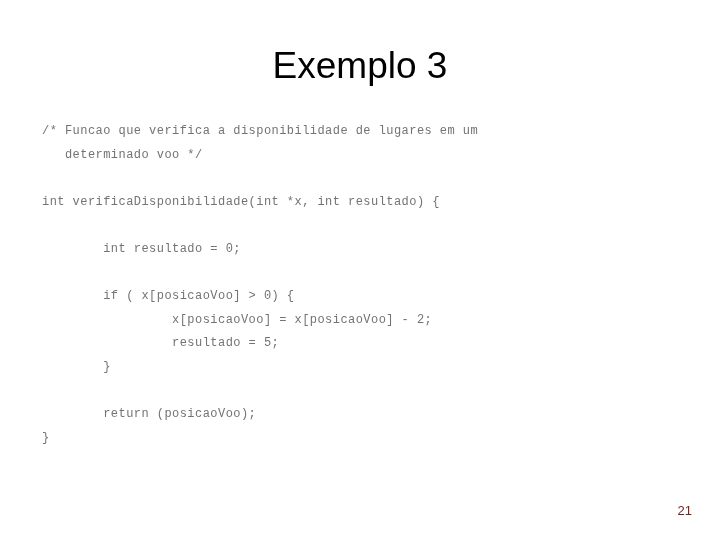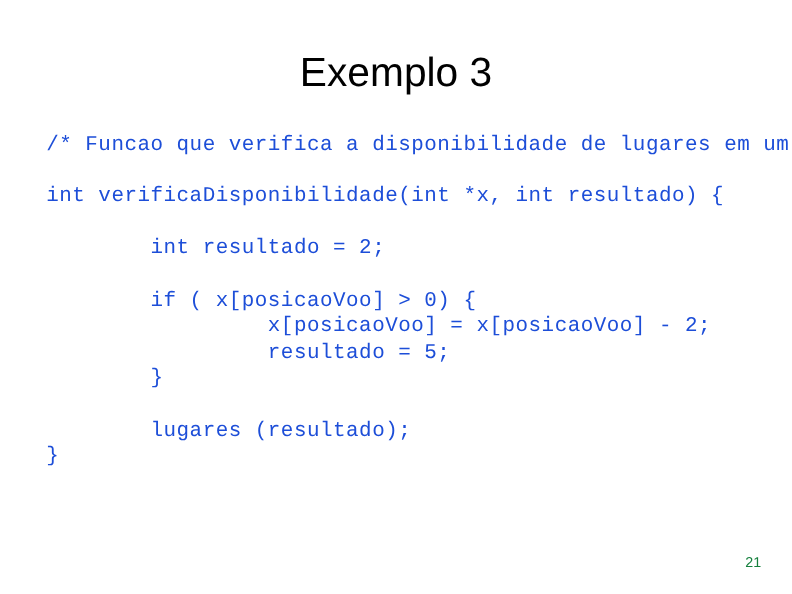--- a/index.html
+++ b/index.html
@@ -35,58 +35,59 @@
     white-space: pre;
   }
   .code-body {
     position: absolute;
     top: 120px;
     left: 42px;
     width: 640px;
   }
   .code-line {
     font-family: "Liberation Mono", "DejaVu Sans Mono", monospace;
-    font-size: 19px;
+    font-size: 12px;
     line-height: 23.6px;
-    color: #1d4ed8;
+    color: #737373;
     white-space: pre;
     letter-spacing: 0.45px;
     min-height: 23.6px;
   }
   .code-line.blank {
     height: 23.6px;
   }
   .page-number {
     position: absolute;
     right: 28px;
     bottom: 22px;
     font-family: "Liberation Sans", sans-serif;
     font-size: 13px;
-    color: #15803d;
+    color: #7f1d1d;
     white-space: pre;
   }
 </style>
 </head>
 <body>
 
 <div class="slide">
 
   <div class="slide-title">Exemplo 3</div>
 
   <div class="code-body">
     <div class="code-line">/* Funcao que verifica a disponibilidade de lugares em um</div>
+    <div class="code-line">   determinado voo */</div>
     <div class="code-line blank"></div>
     <div class="code-line">int verificaDisponibilidade(int *x, int resultado) {</div>
     <div class="code-line blank"></div>
-    <div class="code-line">        int resultado = 2;</div>
+    <div class="code-line">        int resultado = 0;</div>
     <div class="code-line blank"></div>
     <div class="code-line">        if ( x[posicaoVoo] &gt; 0) {</div>
     <div class="code-line">                 x[posicaoVoo] = x[posicaoVoo] - 2;</div>
     <div class="code-line">                 resultado = 5;</div>
     <div class="code-line">        }</div>
     <div class="code-line blank"></div>
-    <div class="code-line">        lugares (resultado);</div>
+    <div class="code-line">        return (posicaoVoo);</div>
     <div class="code-line">}</div>
   </div>
 
   <div class="page-number">21</div>
 
 </div>
 
 </body></html>

